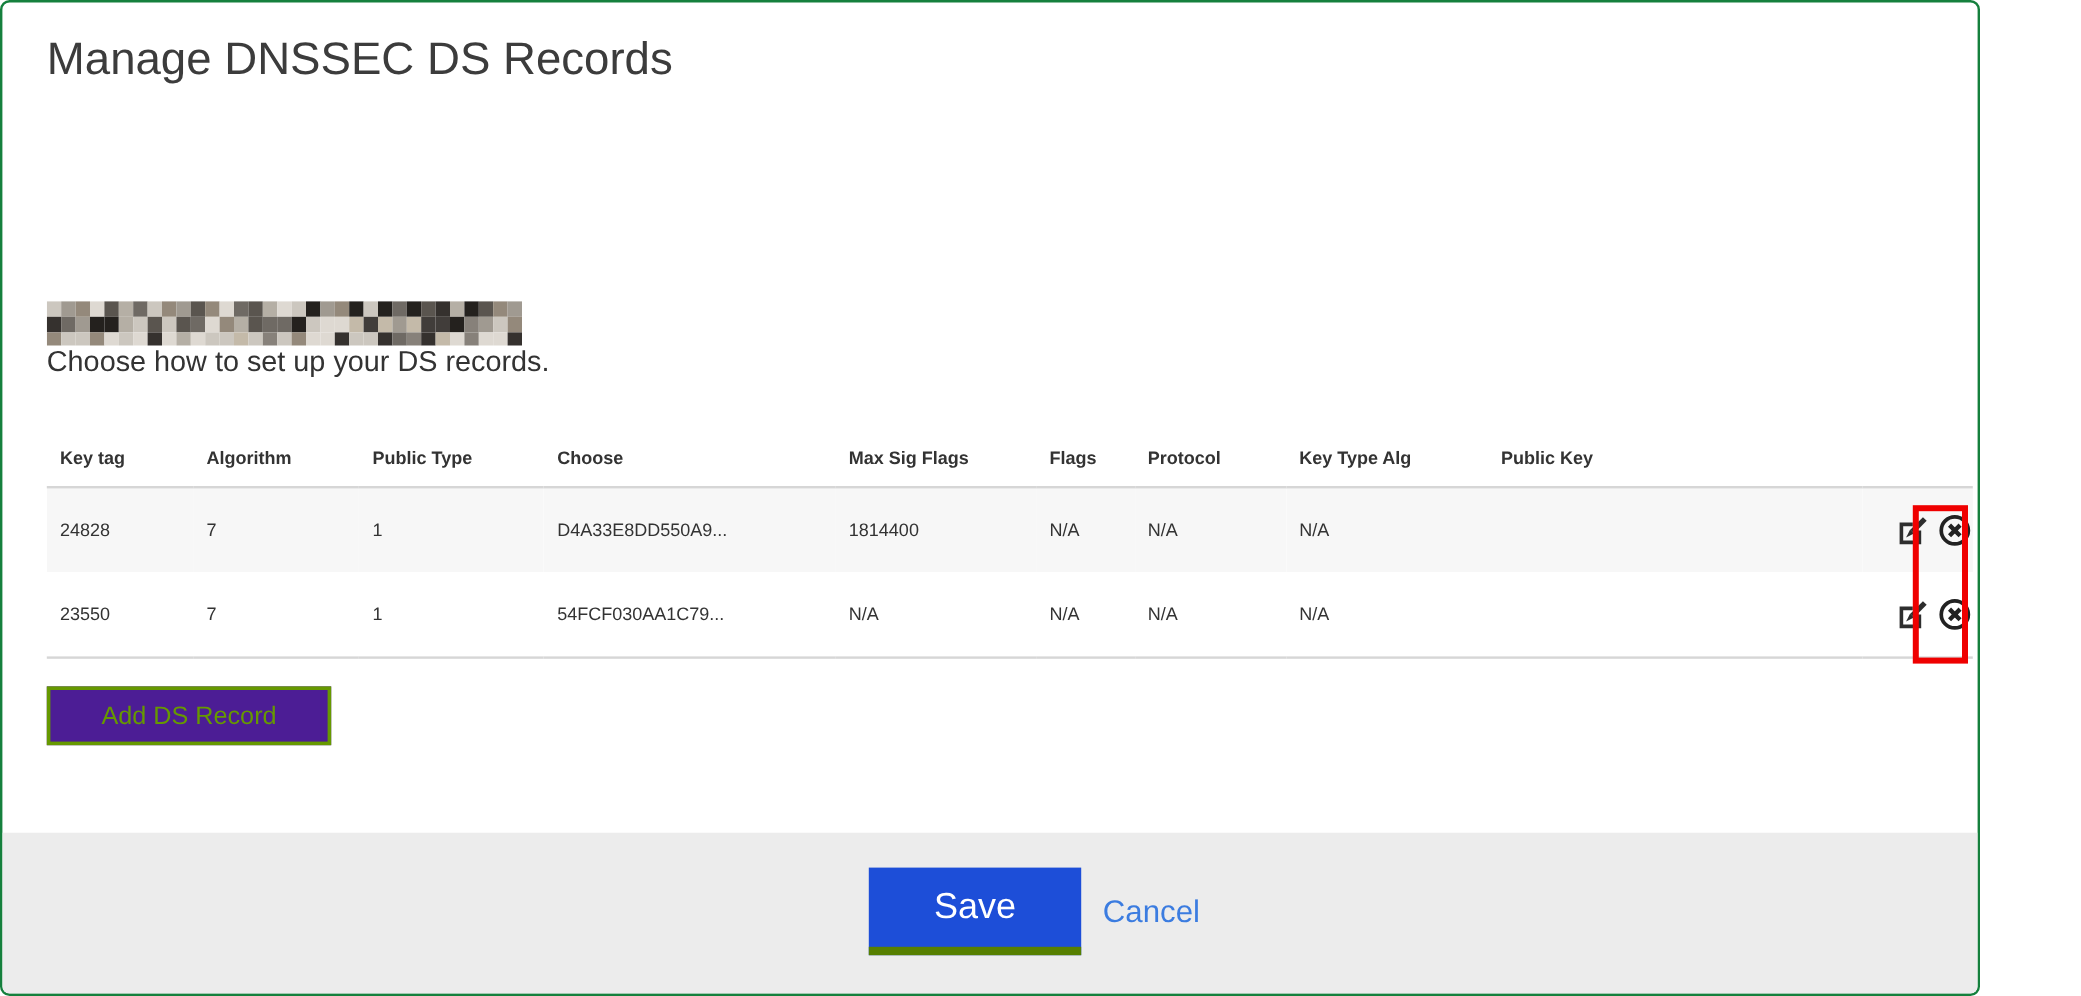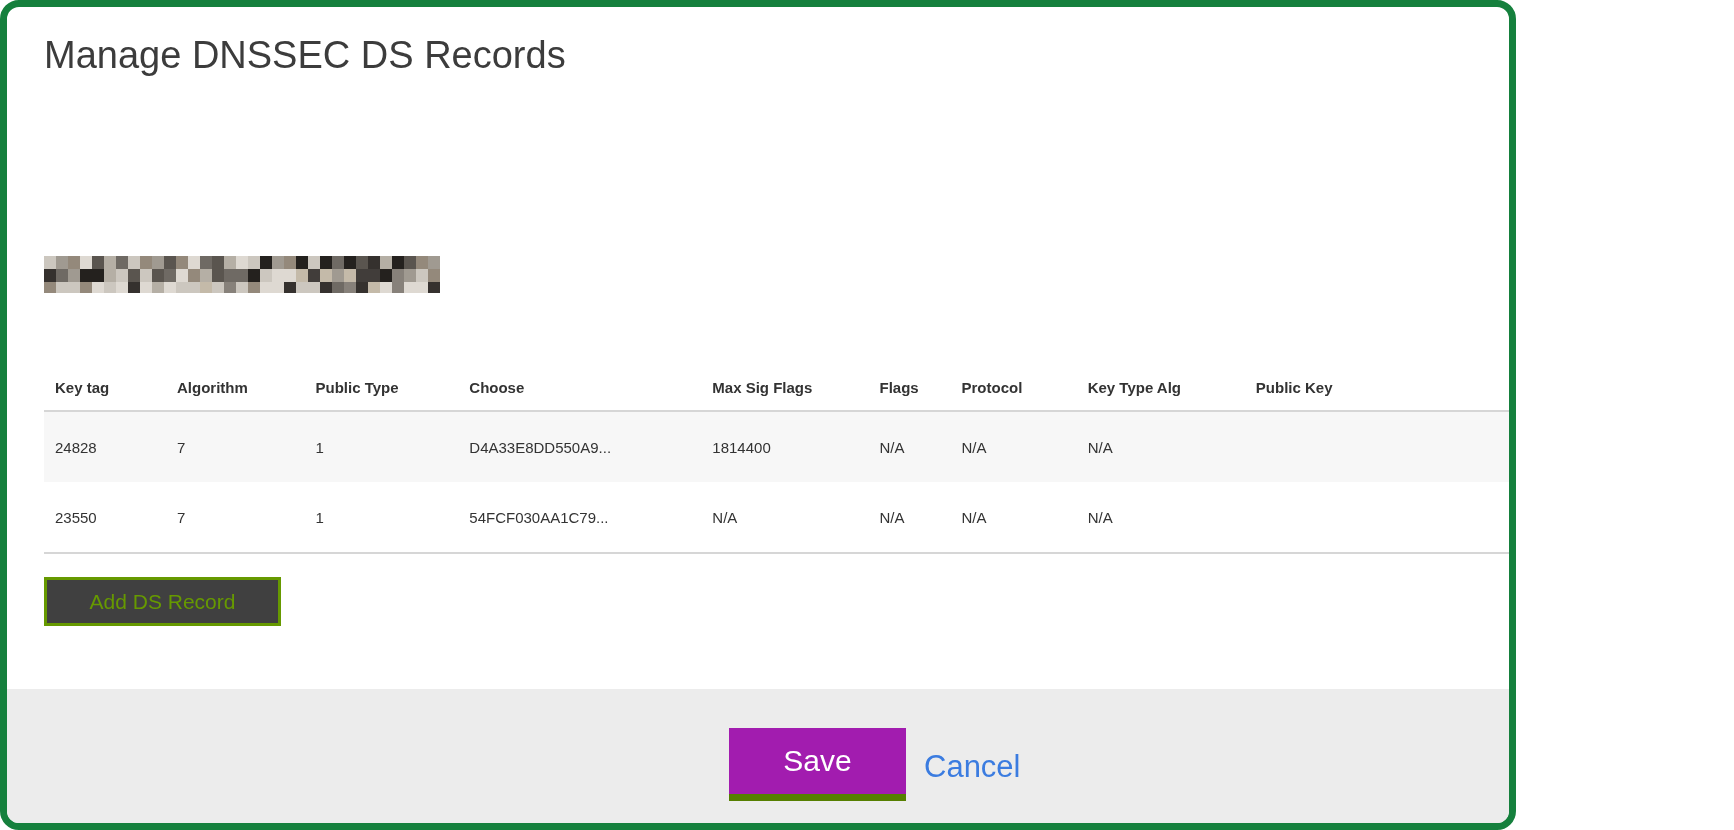--- a/index.html
+++ b/index.html
@@ -1,18 +1,18 @@
 <!DOCTYPE html>
 <html><head>
 <meta charset="utf-8">
 <style>
   html,body{margin:0;padding:0;background:#ffffff;font-family:"Liberation Sans","DejaVu Sans",sans-serif;}
   .dialog{
-    position:relative;width:1516px;height:830px;box-sizing:border-box;
-    background:#ffffff;border:7px solid #15803d;border-radius:19px;overflow:hidden;
+    position:relative;width:1650px;height:830px;box-sizing:border-box;
+    background:#ffffff;border:2px solid #15803d;border-radius:8px;overflow:hidden;
   }
   .title{
     position:absolute;left:37px;top:27px;font-size:38px;font-weight:400;
     color:#3c3c3c;letter-spacing:0px;
   }
   .close-btn{
     position:absolute;left:1657px;top:22px;width:36px;height:36px;border:0;background:transparent;
     cursor:pointer;padding:0;
   }
   .redacted{
@@ -38,34 +38,34 @@
   table.ds tbody tr:last-child td{border-bottom:2px solid #d6d6d6;}
   td.actions{padding:0 15px 0 0;}
   .action-cell{display:flex;justify-content:flex-end;align-items:center;gap:7px;}
   .icon-btn{border:0;background:transparent;padding:0;cursor:pointer;line-height:0;}
   .red-highlight{
     position:absolute;left:1555px;top:47px;width:46px;height:132px;
     border:5px solid #ef0000;box-sizing:border-box;pointer-events:none;z-index:5;
   }
   .add-btn{
     position:absolute;left:37px;top:570px;width:237px;height:49px;box-sizing:border-box;
-    background:#404040;border:3px solid #669900;color:#669900;font-size:21px;
+    background:#4c1d95;border:3px solid #669900;color:#669900;font-size:21px;
     font-family:inherit;cursor:pointer;
   }
   .footer{
     position:absolute;left:0;right:0;bottom:0;height:134px;background:#ececec;
     border-radius:0 0 5px 5px;
   }
   .save-btn{
     position:absolute;left:722px;top:721px;width:177px;height:73px;box-sizing:border-box;
-    background:#a21caf;border:0;border-bottom:7px solid #567f00;color:#ffffff;
+    background:#1d4ed8;border:0;border-bottom:7px solid #567f00;color:#ffffff;
     font-size:30px;font-family:inherit;cursor:pointer;z-index:2;
   }
   .cancel-link{
-    position:absolute;left:917px;top:742px;font-size:31px;color:#3b7ce0;
+    position:absolute;left:917px;top:742px;font-size:26px;color:#3b7ce0;
     text-decoration:none;z-index:2;
   }
 </style>
 </head>
 <body>
 
 <div class="dialog">
 
   <div class="title">Manage DNSSEC DS Records</div>
 
@@ -172,20 +172,21 @@
       <div style="background: rgb(135, 129, 122);"></div>
       <div style="background: rgb(53, 49, 46);"></div>
       <div style="background: rgb(196, 186, 169);"></div>
       <div style="background: rgb(222, 217, 210);"></div>
       <div style="background: rgb(135, 129, 122);"></div>
       <div style="background: rgb(222, 217, 210);"></div>
       <div style="background: rgb(222, 217, 210);"></div>
       <div style="background: rgb(53, 49, 46);"></div>
     </div>
 
+  <div class="subtitle">Choose how to set up your DS records.</div>
 
   <div class="tablewrap">
     <table class="ds">
       <colgroup>
         <col style="width:119px">
           <col style="width:135px">
           <col style="width:150px">
         <col style="width:237px">
           <col style="width:163px">
           <col style="width:80px">

